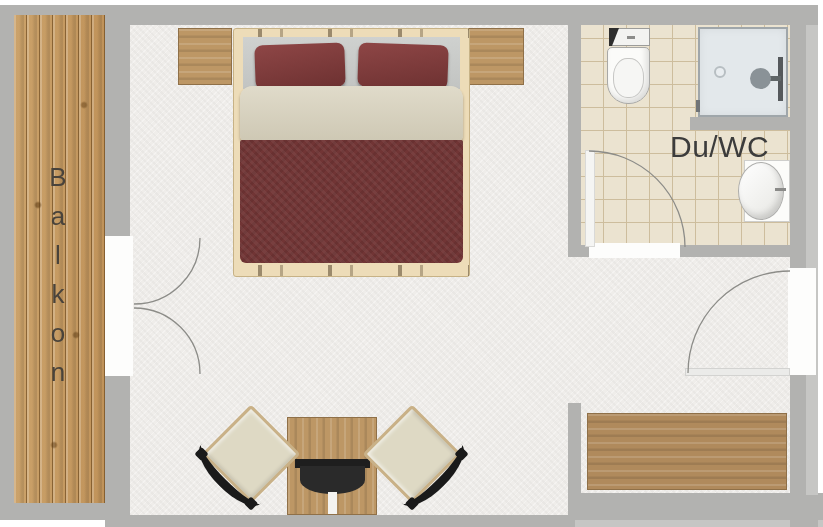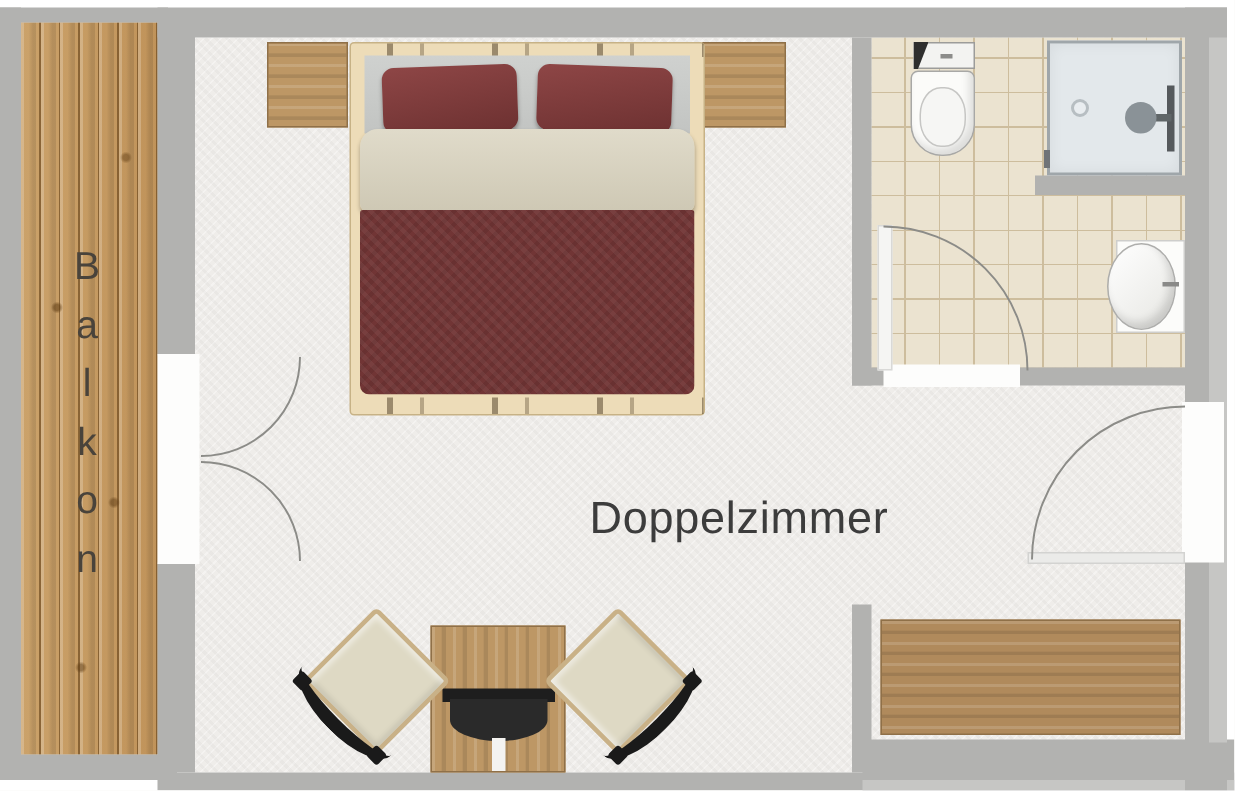--- a/index.html
+++ b/index.html
@@ -180,15 +180,15 @@
   <div style="left:685px;top:368px;width:105px;height:8px;background:#ebebe9;border:1px solid #d3d3d1"></div>
 
   <svg class="arcs" width="823" height="527" viewBox="0 0 823 527">
     <path d="M 200 238 A 66 66 0 0 1 134 304" fill="none" stroke="var(--door-arc)" stroke-width="1.3"></path>
     <path d="M 134 308 A 66 66 0 0 1 200 374" fill="none" stroke="var(--door-arc)" stroke-width="1.3"></path>
     <path d="M 589 151 A 96 96 0 0 1 685 247" fill="none" stroke="var(--door-arc)" stroke-width="1.3"></path>
     <path d="M 790 271 A 102 102 0 0 0 688 373" fill="none" stroke="var(--door-arc)" stroke-width="1.3"></path>
   </svg>
 
   <span class="balkon-label" style="left:42px;top:162px">Balkon</span>
-  <span class="room-label" style="left:393px;top:329px">Doppelzimmer</span>
+  <span class="room-label" style="left:670px;top:130px">Du/WC</span>
 
 </div>
 
 </body></html>

